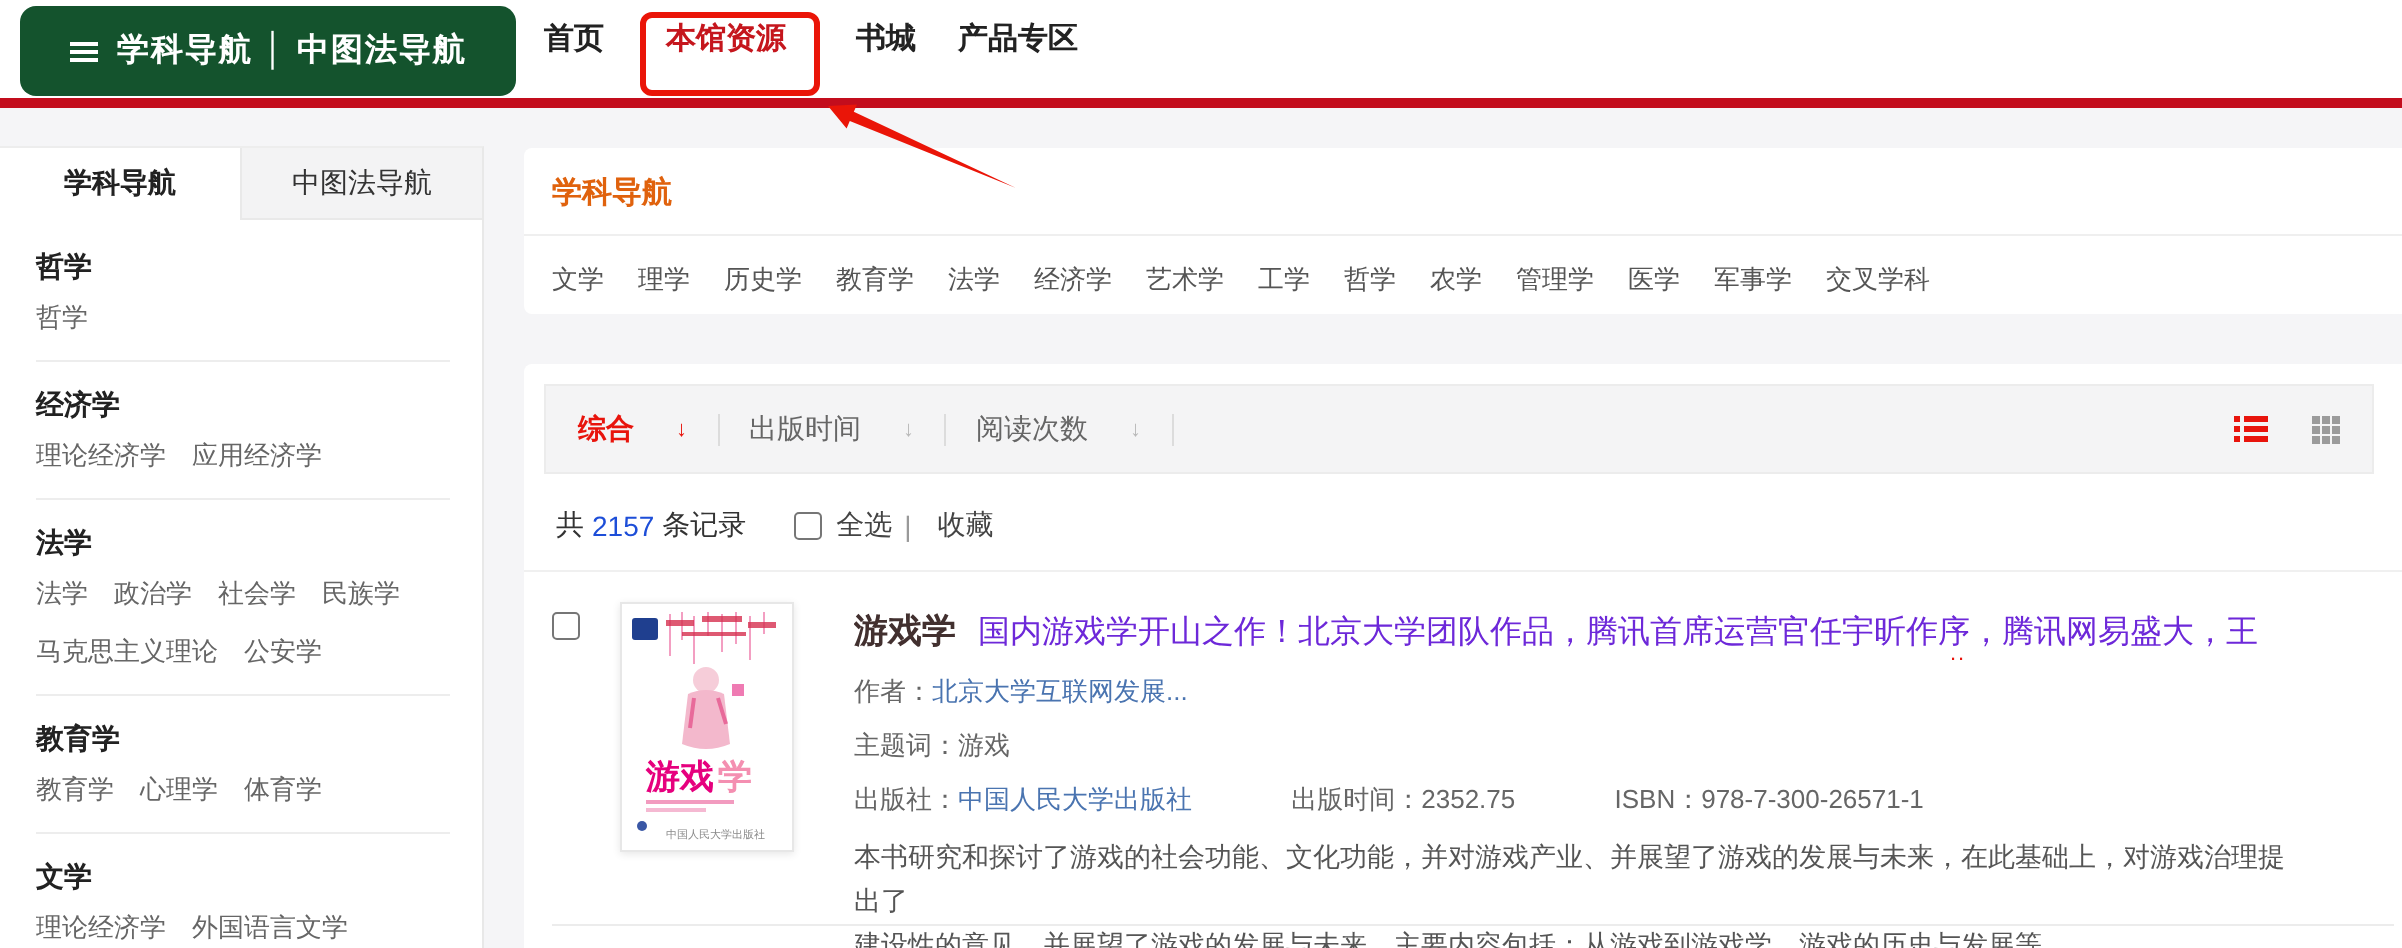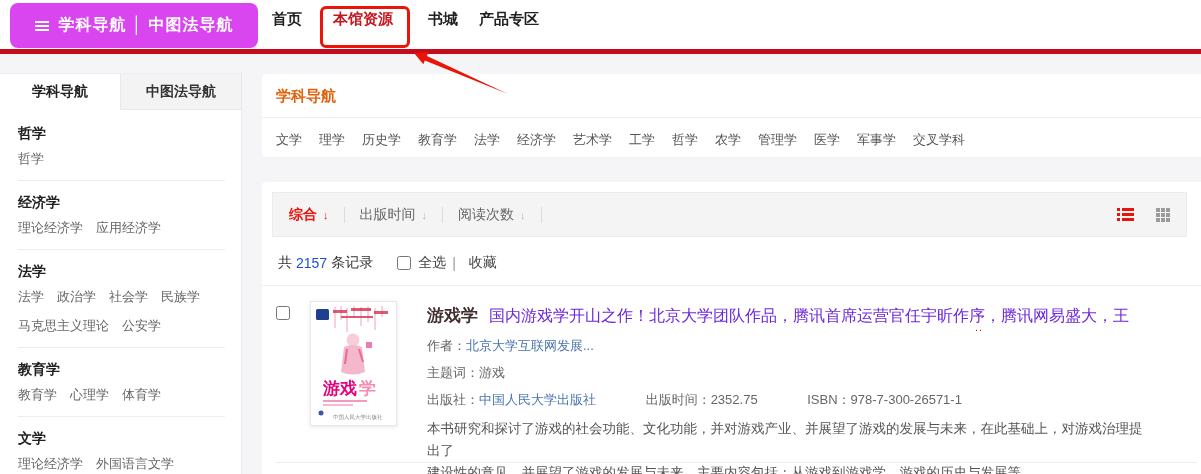--- a/index.html
+++ b/index.html
@@ -4,56 +4,56 @@
 <style>
   * { margin:0; padding:0; box-sizing:border-box; }
   html,body { width:1201px; height:474px; overflow:hidden; }
   body {
     font-family:"Liberation Sans","DejaVu Sans",sans-serif;
     background:#f5f5f7; position:relative;
   }
   
   .header { position:absolute; left:0; top:0; width:1201px; height:49px; background:#fff; z-index:2; }
   .red-bar { position:absolute; left:0; top:49px; width:1201px; height:5px; background:#c30d1d; z-index:2; }
-  .logo { position:absolute; left:10px; top:3px; width:248px; height:45px; background:#d946ef;
+  .logo { position:absolute; left:10px; top:3px; width:248px; height:45px; background:#14532d;
           border-radius:8px; color:#fff; display:flex; align-items:center; justify-content:center;
           gap:10px; font-weight:bold; font-size:16px; z-index:3; letter-spacing:1px; }
   .menu-icon { width:14px; height:10px; border-top:2px solid #fff; border-bottom:2px solid #fff; position:relative; }
   .menu-icon::after { content:""; position:absolute; left:0; top:2px; width:100%; height:2px; background:#fff; }
   .nav { position:absolute; left:272px; top:0; height:39px; display:flex; align-items:center;
          font-size:15px; font-weight:bold; color:#222; z-index:3; }
   .nav-item { cursor:pointer; white-space:nowrap; }
   .nav-item:nth-child(2) { margin-left:31px; margin-right:35px; color:#c5161d; }
   .nav-item:nth-child(3) { margin-right:21px; }
   .annotation-box { position:absolute; left:320px; top:6px; width:90px; height:42px;
                     border:3px solid #ea1508; border-radius:6px; z-index:4; pointer-events:none; }
   .annotation-arrow { position:absolute; left:405px; top:45px; z-index:5; pointer-events:none; }
   
   .sidebar { position:absolute; left:0; top:73px; width:242px; height:401px; background:#fff;
              border-top:1px solid #ededed; border-right:1px solid #e8e8e8; overflow:hidden; }
   .side-tabs { display:flex; height:36px; }
-  .side-tab { flex:1; display:flex; align-items:center; justify-content:center; font-size:14px; cursor:pointer;font-weight:bold; }
+  .side-tab { flex:1; display:flex; align-items:center; justify-content:center; font-size:14px; cursor:pointer; }
   .side-tab.active { font-weight:bold; color:#222; background:#fff; }
   .side-tab.inactive { background:#f3f3f4; color:#333; border-left:1px solid #e9e9e9; border-bottom:1px solid #e9e9e9; }
   .side-groups { padding:2px 16px 0 18px; }
   .side-group { border-bottom:1px solid #ededed; }
   .side-group:last-child { border-bottom:none; }
   .side-group-title { font-size:14px; font-weight:bold; color:#222; margin:13px 0 7px; cursor:pointer; }
   .side-links { display:flex; flex-wrap:wrap; column-gap:13px; row-gap:11px; font-size:13px; color:#666; padding-bottom:12px; }
   .side-link { cursor:pointer; white-space:nowrap; }
   
   .panel-a { position:absolute; left:262px; top:74px; width:939px; height:83px; background:#fff; border-radius:4px 0 0 4px; }
   .panel-a-title { padding:13px 14px 11px; font-size:15px; font-weight:bold; color:#e0620d; border-bottom:1px solid #efefef; }
   .subjects { display:flex; gap:17px; padding:13px 14px; font-size:13px; color:#555; flex-wrap:nowrap; }
   .subject-link { cursor:pointer; white-space:nowrap; }
   
   .panel-b { position:absolute; left:262px; top:182px; width:939px; height:292px; background:#fff; border-radius:4px 0 0 0; }
   .sortbar { margin:10px 14px 0 10px; height:45px; background:#f4f4f5; border:1px solid #ececec;
              display:flex; align-items:center; padding:0 16px; }
-  .sort-item { font-size:14px; color:#666; display:flex; align-items:center; gap:6px; cursor:pointer; }
+  .sort-item { font-size:14px; color:#666; display:flex; align-items:center; gap:21px; cursor:pointer; }
   .sort-item.active { color:#e8140c; font-weight:bold; }
   .sort-arrow { font-size:11px; color:#b9b9b9; }
   .sort-item.active .sort-arrow { color:#e8140c; }
   .sort-sep { width:1px; height:16px; background:#dcdcdc; margin:0 15px; }
   .view-icons { margin-left:auto; display:flex; gap:22px; align-items:center; }
   .view-icon { cursor:pointer; display:block; }
   .records { display:flex; align-items:center; padding:17px 4px 13px 16px; font-size:14px; color:#333;
              border-bottom:1px solid #f0f0f0; }
   .records .count { color:#1d4ed8; margin:0 4px; }
   .records input { width:14px; height:14px; margin-left:24px; accent-color:#e8140c; cursor:pointer; }

